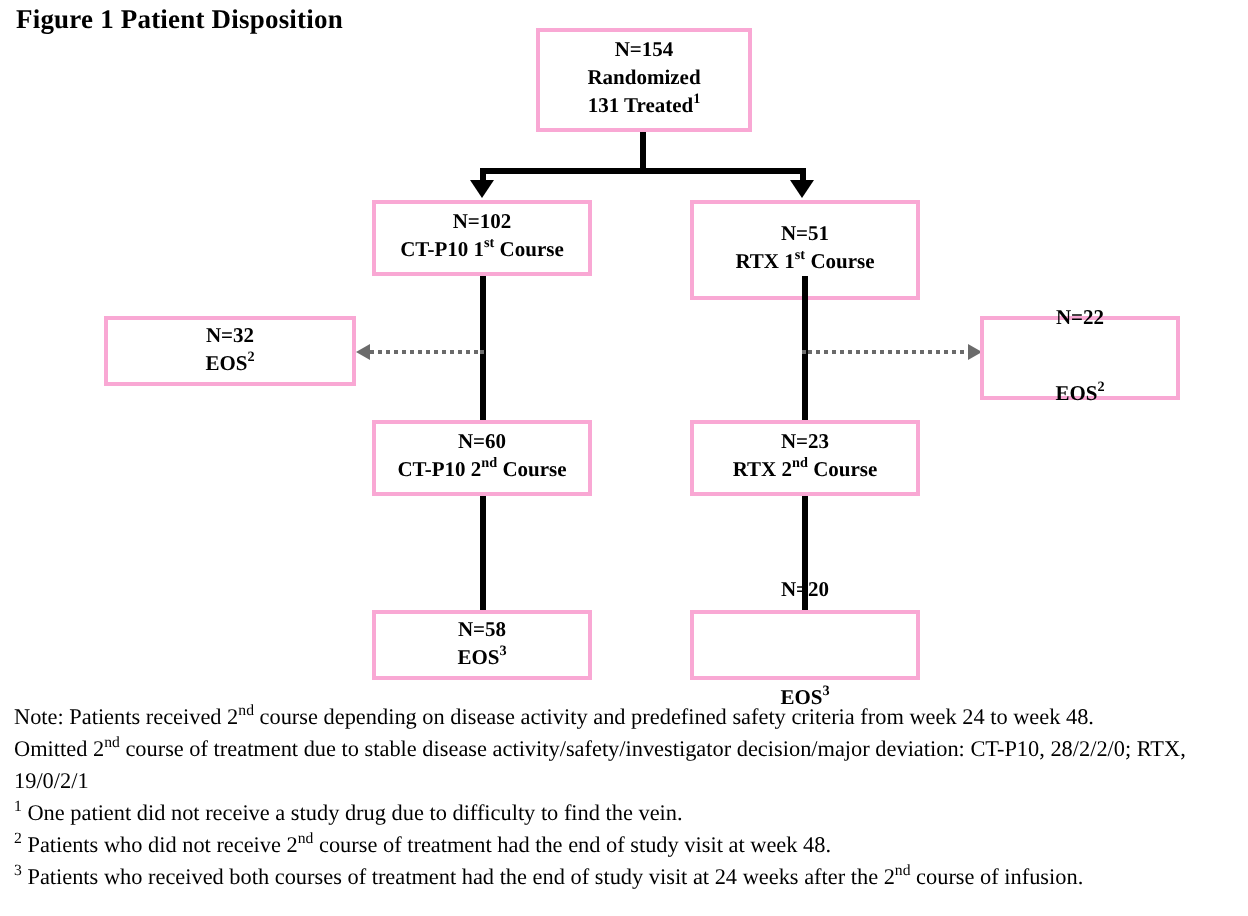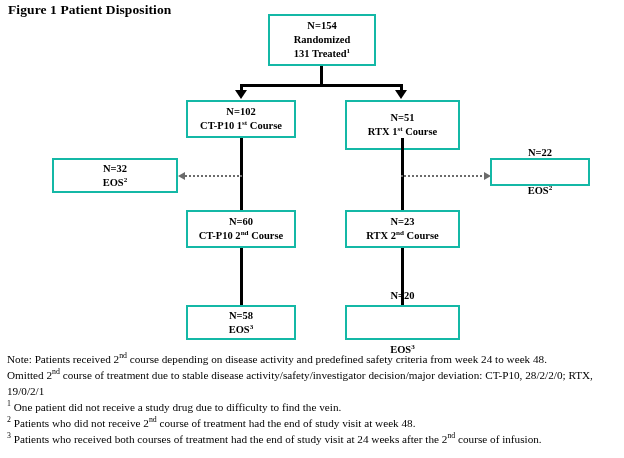--- a/index.html
+++ b/index.html
@@ -29,21 +29,21 @@
     font-size: 13.5px;
     font-weight: bold;
     letter-spacing: 0.1px;
     white-space: nowrap;
   }
 
   
   .box {
     position: absolute;
     box-sizing: border-box;
-    border: 2px solid #14b8a6;
+    border: 2px solid #f9a8d4;
     background: #fff;
     display: flex;
     flex-direction: column;
     align-items: center;
     justify-content: center;
     font-size: 10.5px;
     font-weight: bold;
     line-height: 1.32;
     text-align: center;
     white-space: nowrap;
@@ -52,21 +52,21 @@
   sup {
     font-size: 0.68em;
     vertical-align: super;
     line-height: 0;
   }
 
   #box-top        { left: 268px; top: 14px;  width: 108px; height: 52px; }
   #box-ctp10-1    { left: 186px; top: 100px; width: 110px; height: 38px; }
   #box-rtx-1      { left: 345px; top: 100px; width: 115px; height: 50px; }
   #box-eos-left   { left: 52px;  top: 158px; width: 126px; height: 35px; }
-  #box-eos-right  { left: 490px; top: 158px; width: 100px; height: 28px; gap: 24px; }
+  #box-eos-right  { left: 490px; top: 158px; width: 100px; height: 42px; gap: 24px; }
   #box-ctp10-2    { left: 186px; top: 210px; width: 110px; height: 38px; }
   #box-rtx-2      { left: 345px; top: 210px; width: 115px; height: 38px; }
   #box-eos-b-left { left: 186px; top: 305px; width: 110px; height: 35px; text-align: center; }
   #box-eos-b-right{ left: 345px; top: 305px; width: 115px; height: 35px; gap: 40px; }
 
   
   .vline {
     position: absolute;
     width: 3px;
     background: #000;

